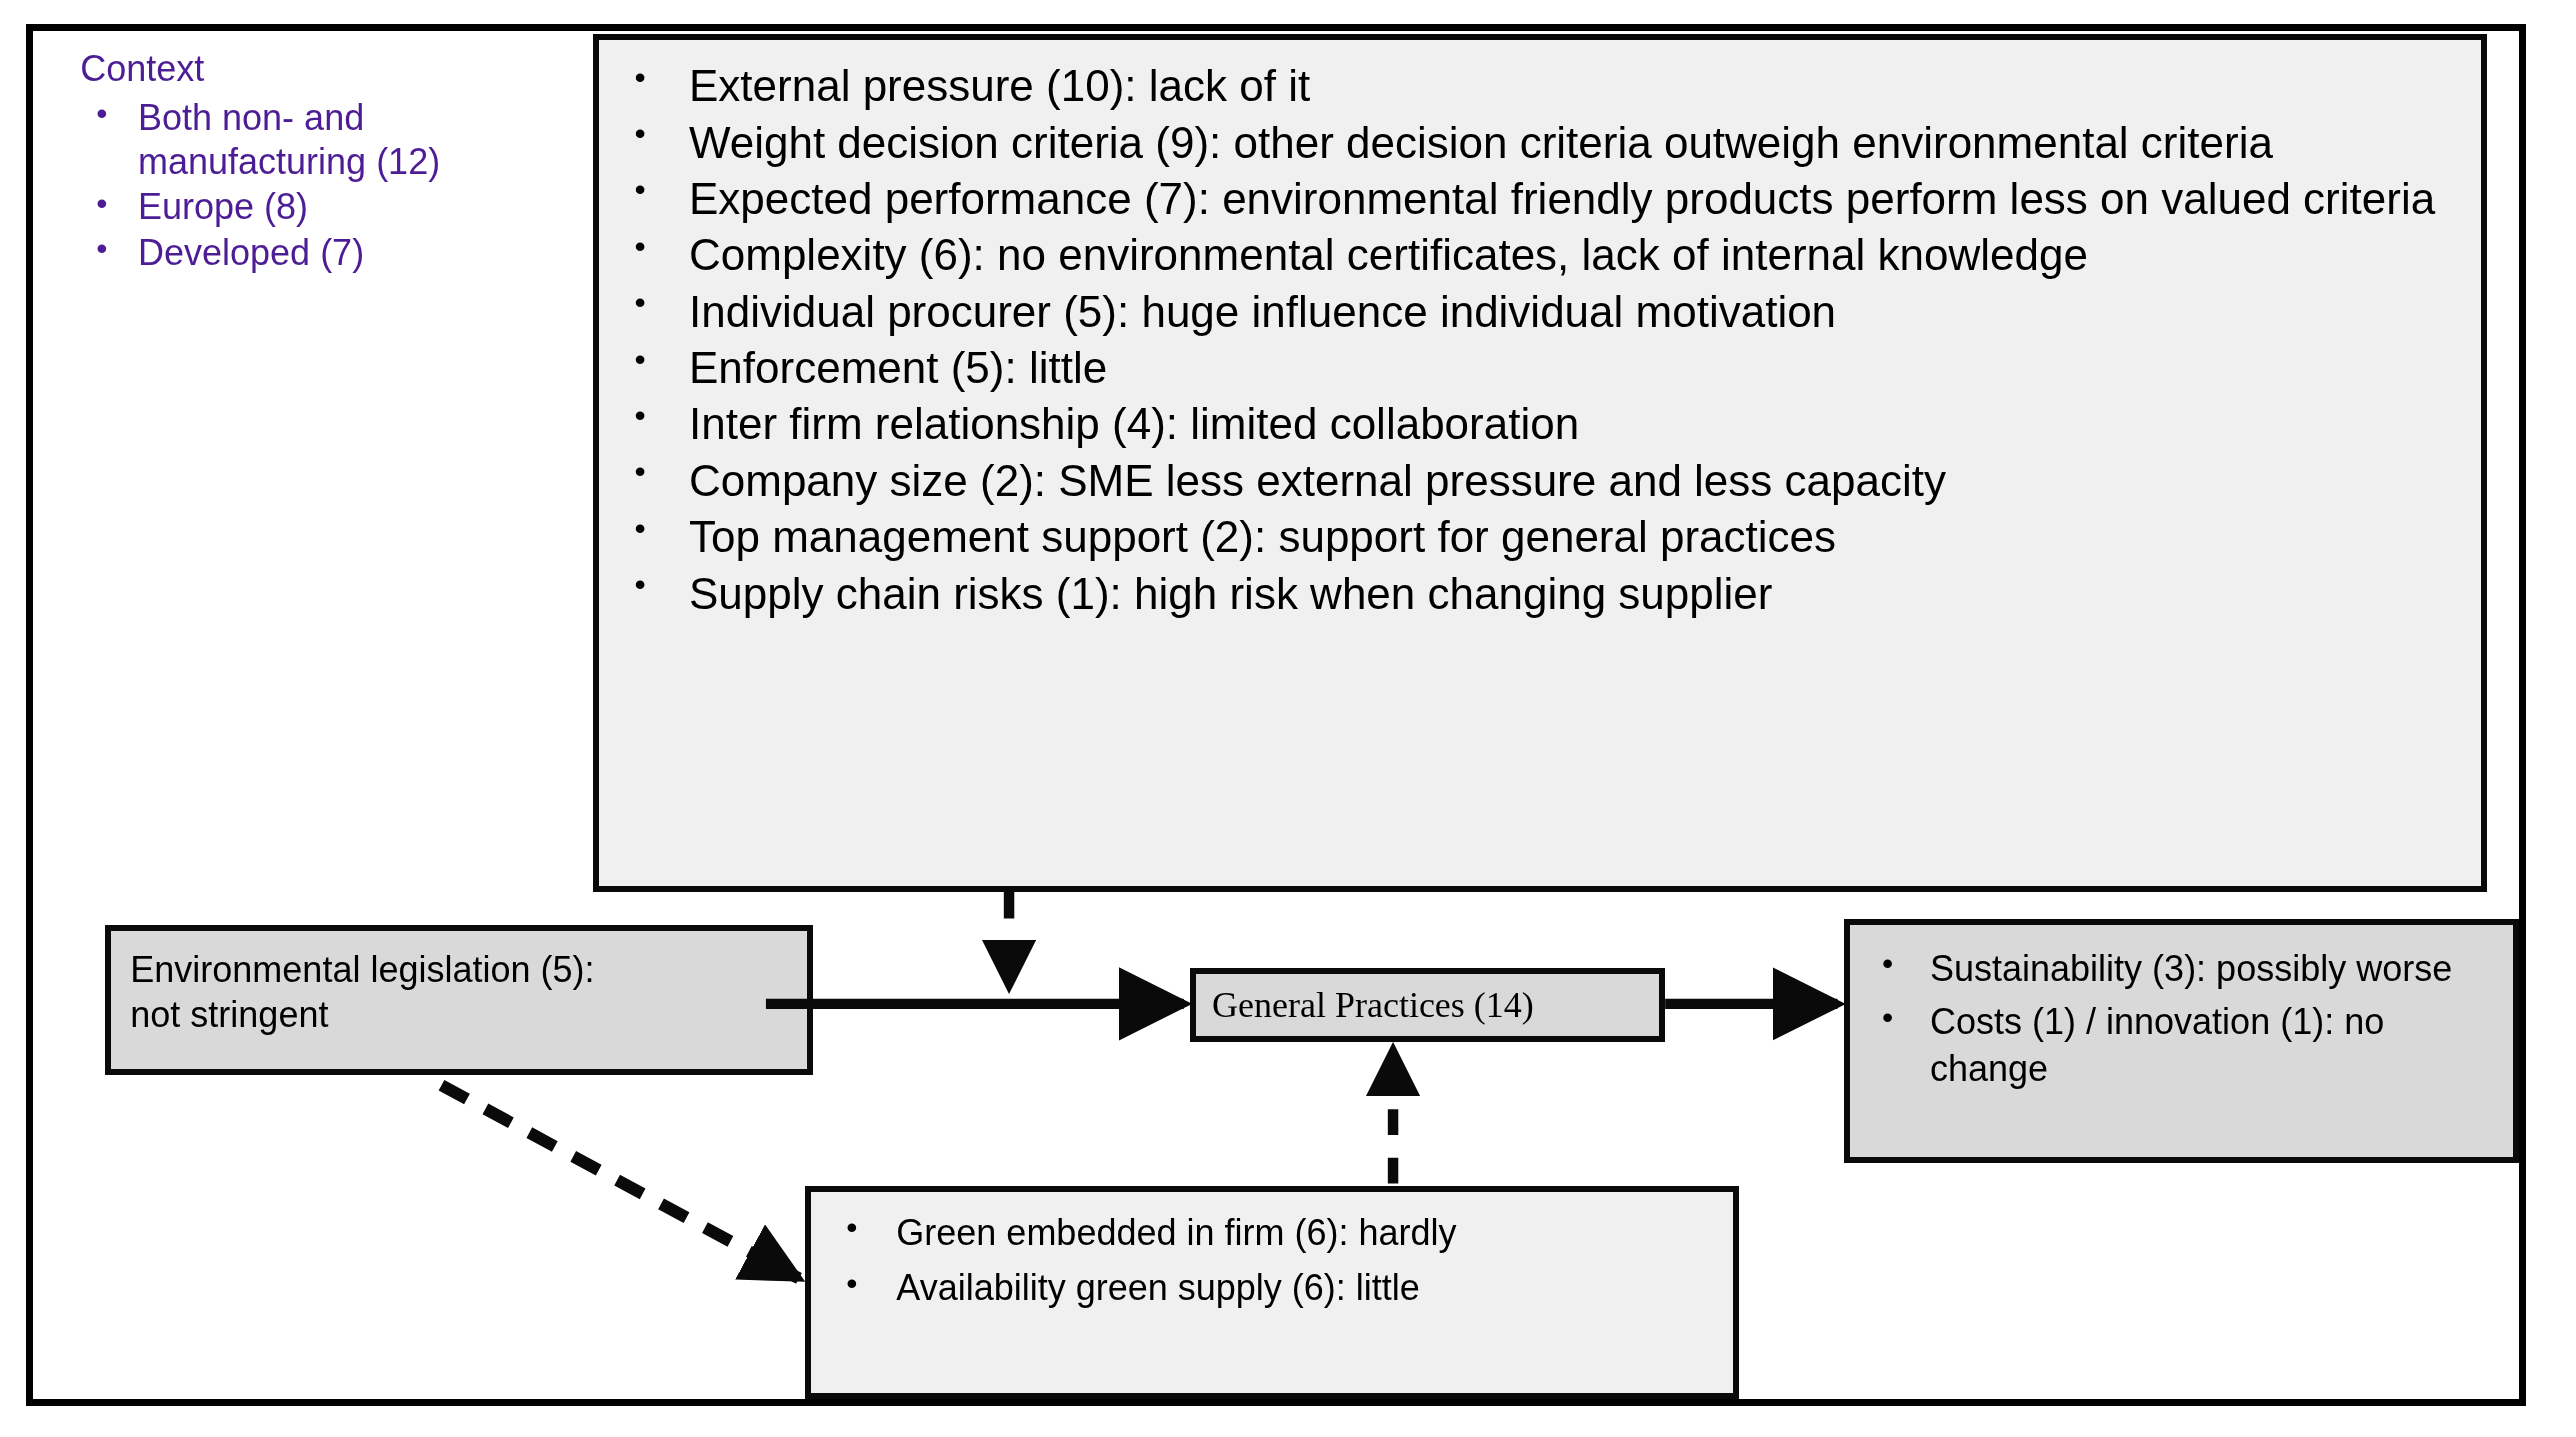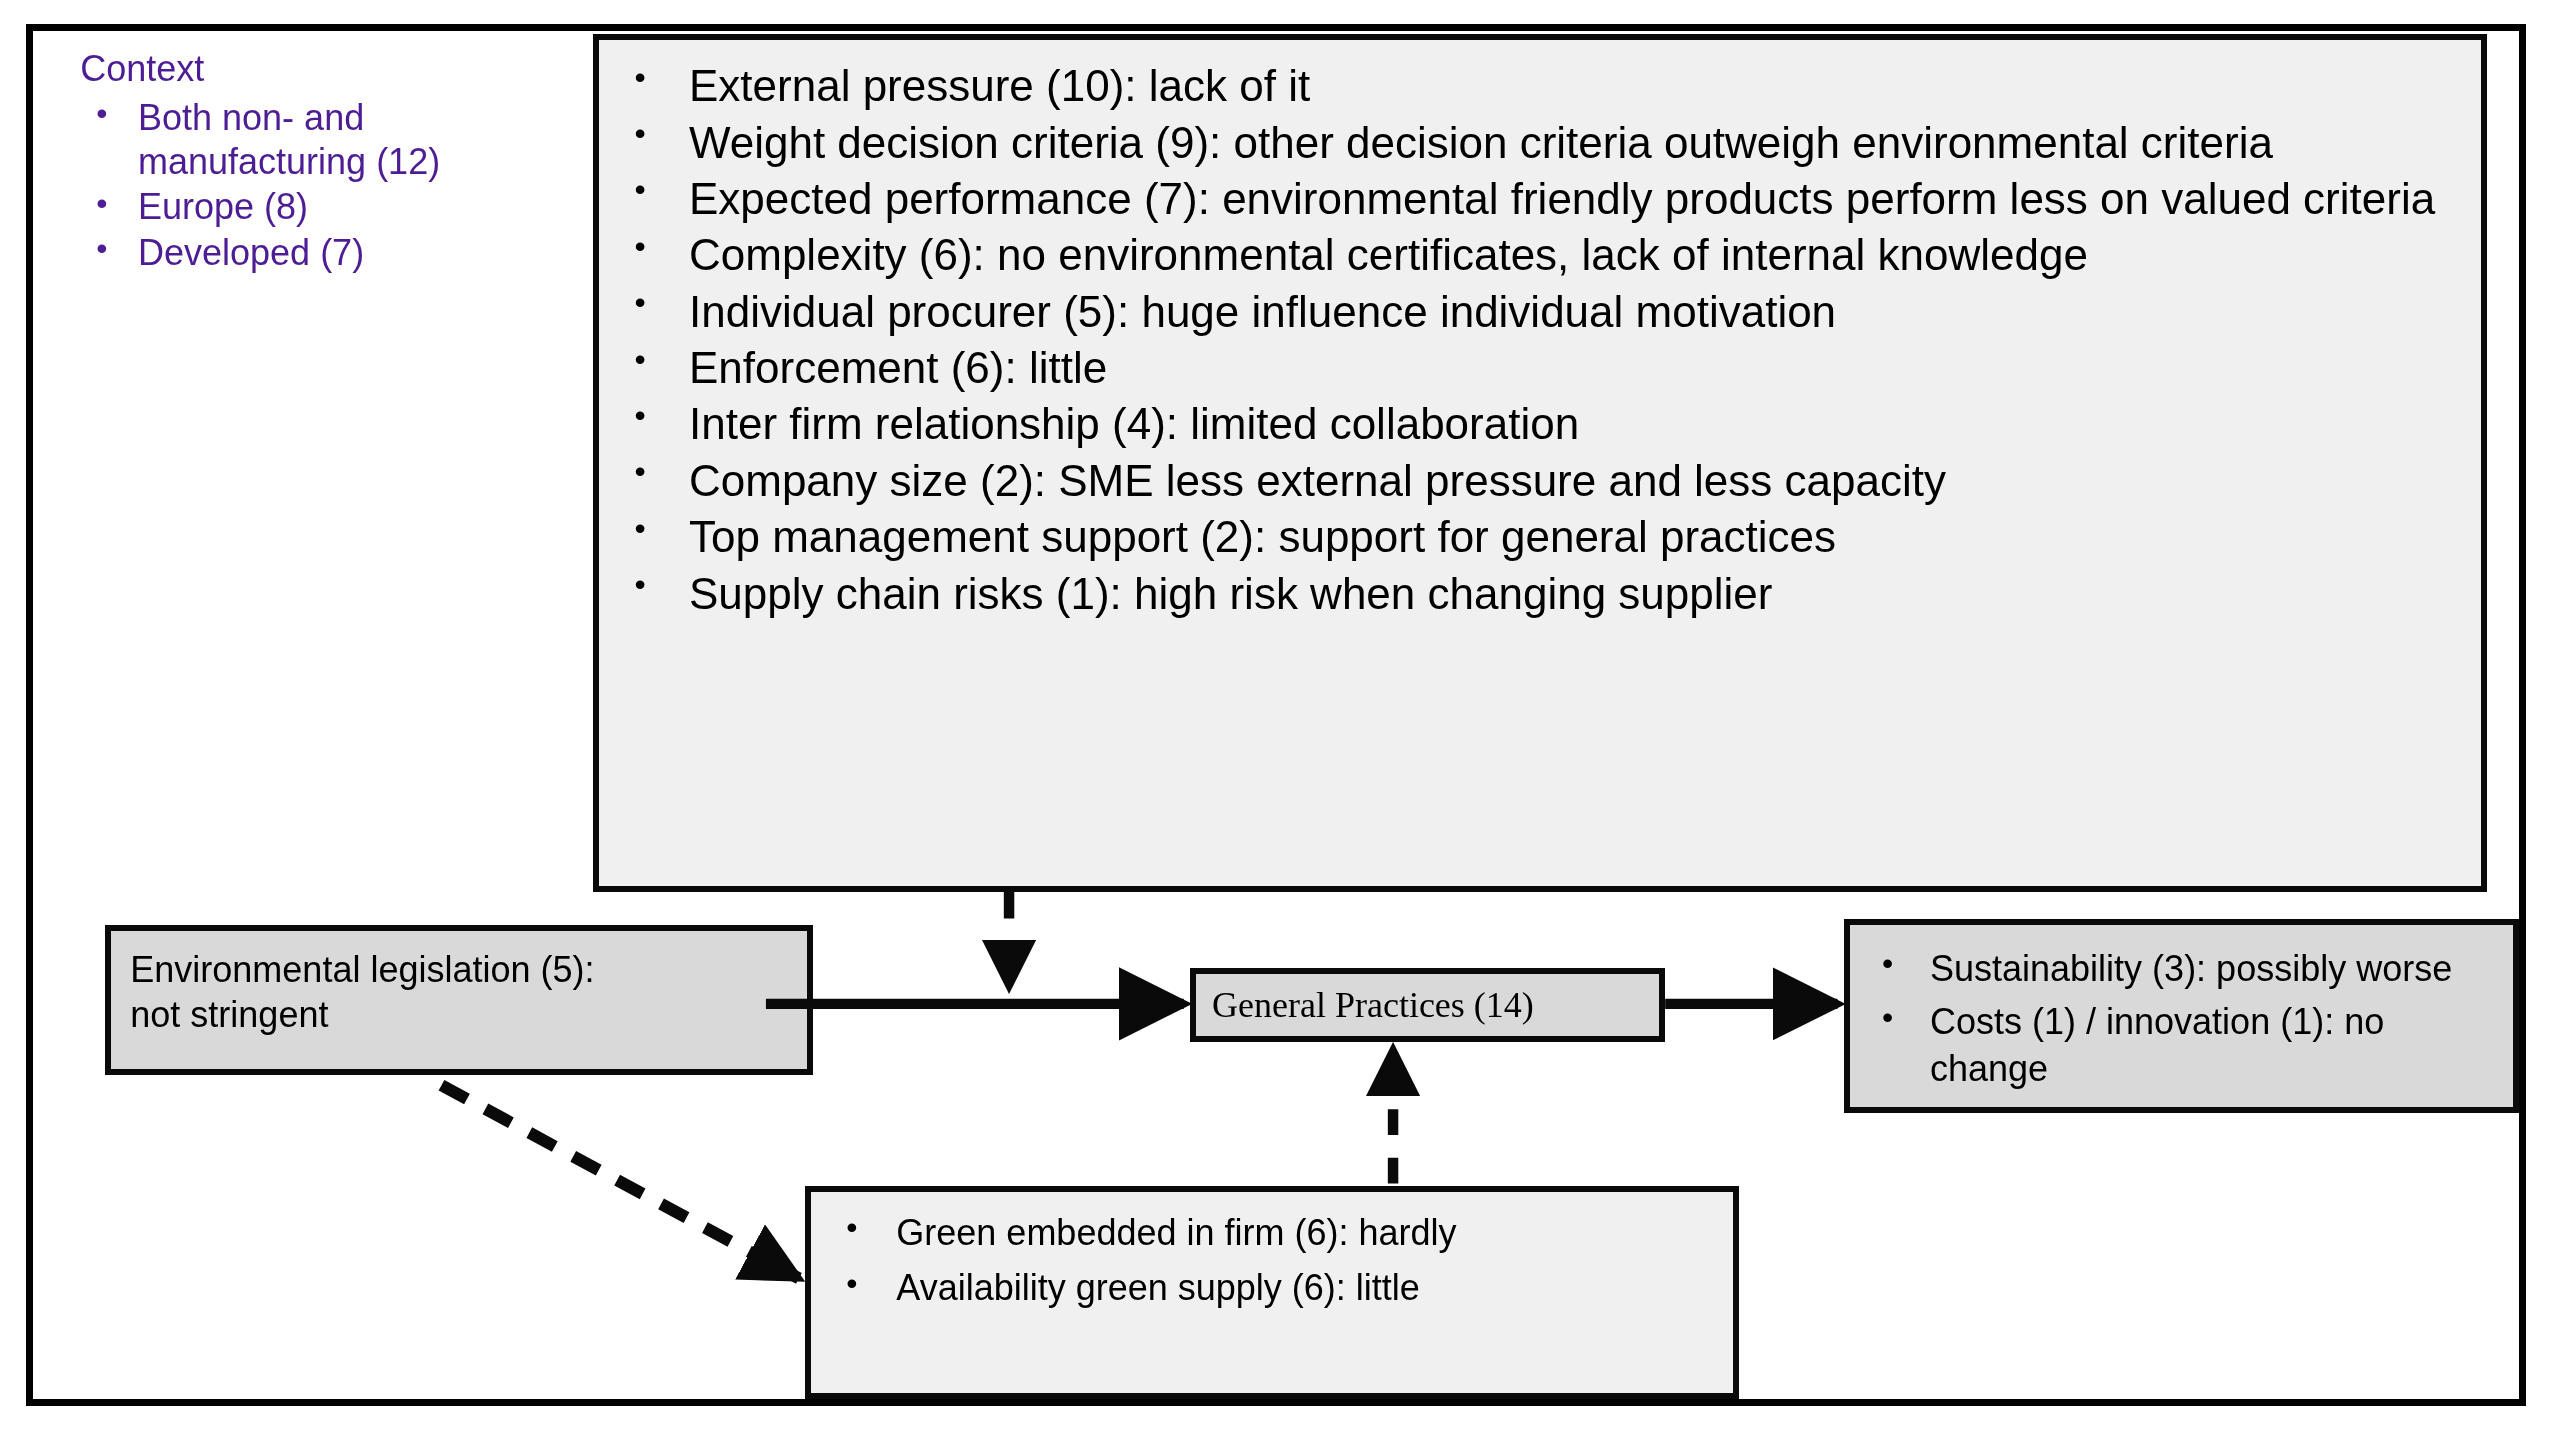--- a/index.html
+++ b/index.html
@@ -116,21 +116,21 @@
     align-items: center;
     font-size: 36px;
     font-family: Liberation Serif, serif;
   }
 
   
   #outcomes-box {
     left: 1844px;
     top: 919px;
     width: 675px;
-    height: 194px;
+    height: 244px;
     padding: 21px 11.3px 0 8px;
   }
   #outcomes-box ul.bl {
     font-size: 36px;
     line-height: 1.30;
   }
   #outcomes-box ul.bl > li {
     padding-left: 72px;
     margin-bottom: 6.4px;
   }
@@ -184,21 +184,21 @@
     </ul>
   </div>
 
   <div class="node-box" id="barriers-box">
     <ul class="bl">
       <li>External pressure (10): lack of it</li>
       <li>Weight decision criteria (9): other decision criteria outweigh environmental criteria</li>
       <li>Expected performance (7): environmental friendly products perform less on valued criteria</li>
       <li>Complexity (6): no environmental certificates, lack of internal knowledge</li>
       <li>Individual procurer (5): huge influence individual motivation</li>
-      <li>Enforcement (6): little</li>
+      <li>Enforcement (5): little</li>
       <li>Inter firm relationship (4): limited collaboration</li>
       <li>Company size (2): SME less external pressure and less capacity</li>
       <li>Top management support (2): support for general practices</li>
       <li>Supply chain risks (1): high risk when changing supplier</li>
     </ul>
   </div>
 
   <div class="node-box shaded" id="legislation-box">
     <div>Environmental legislation (5):</div>
     <div>not stringent</div>

